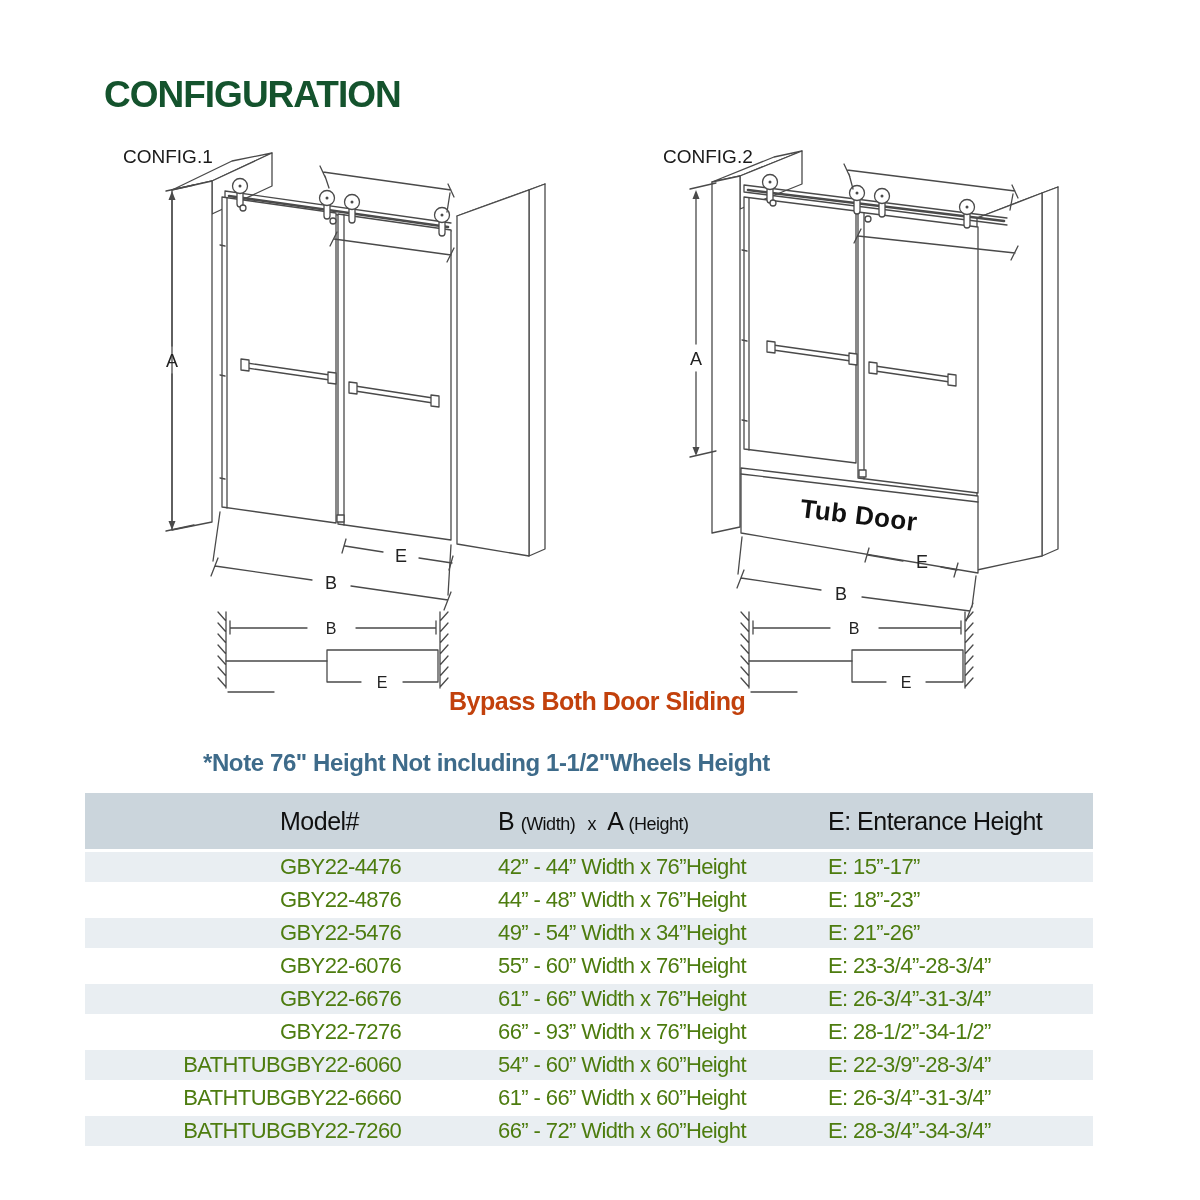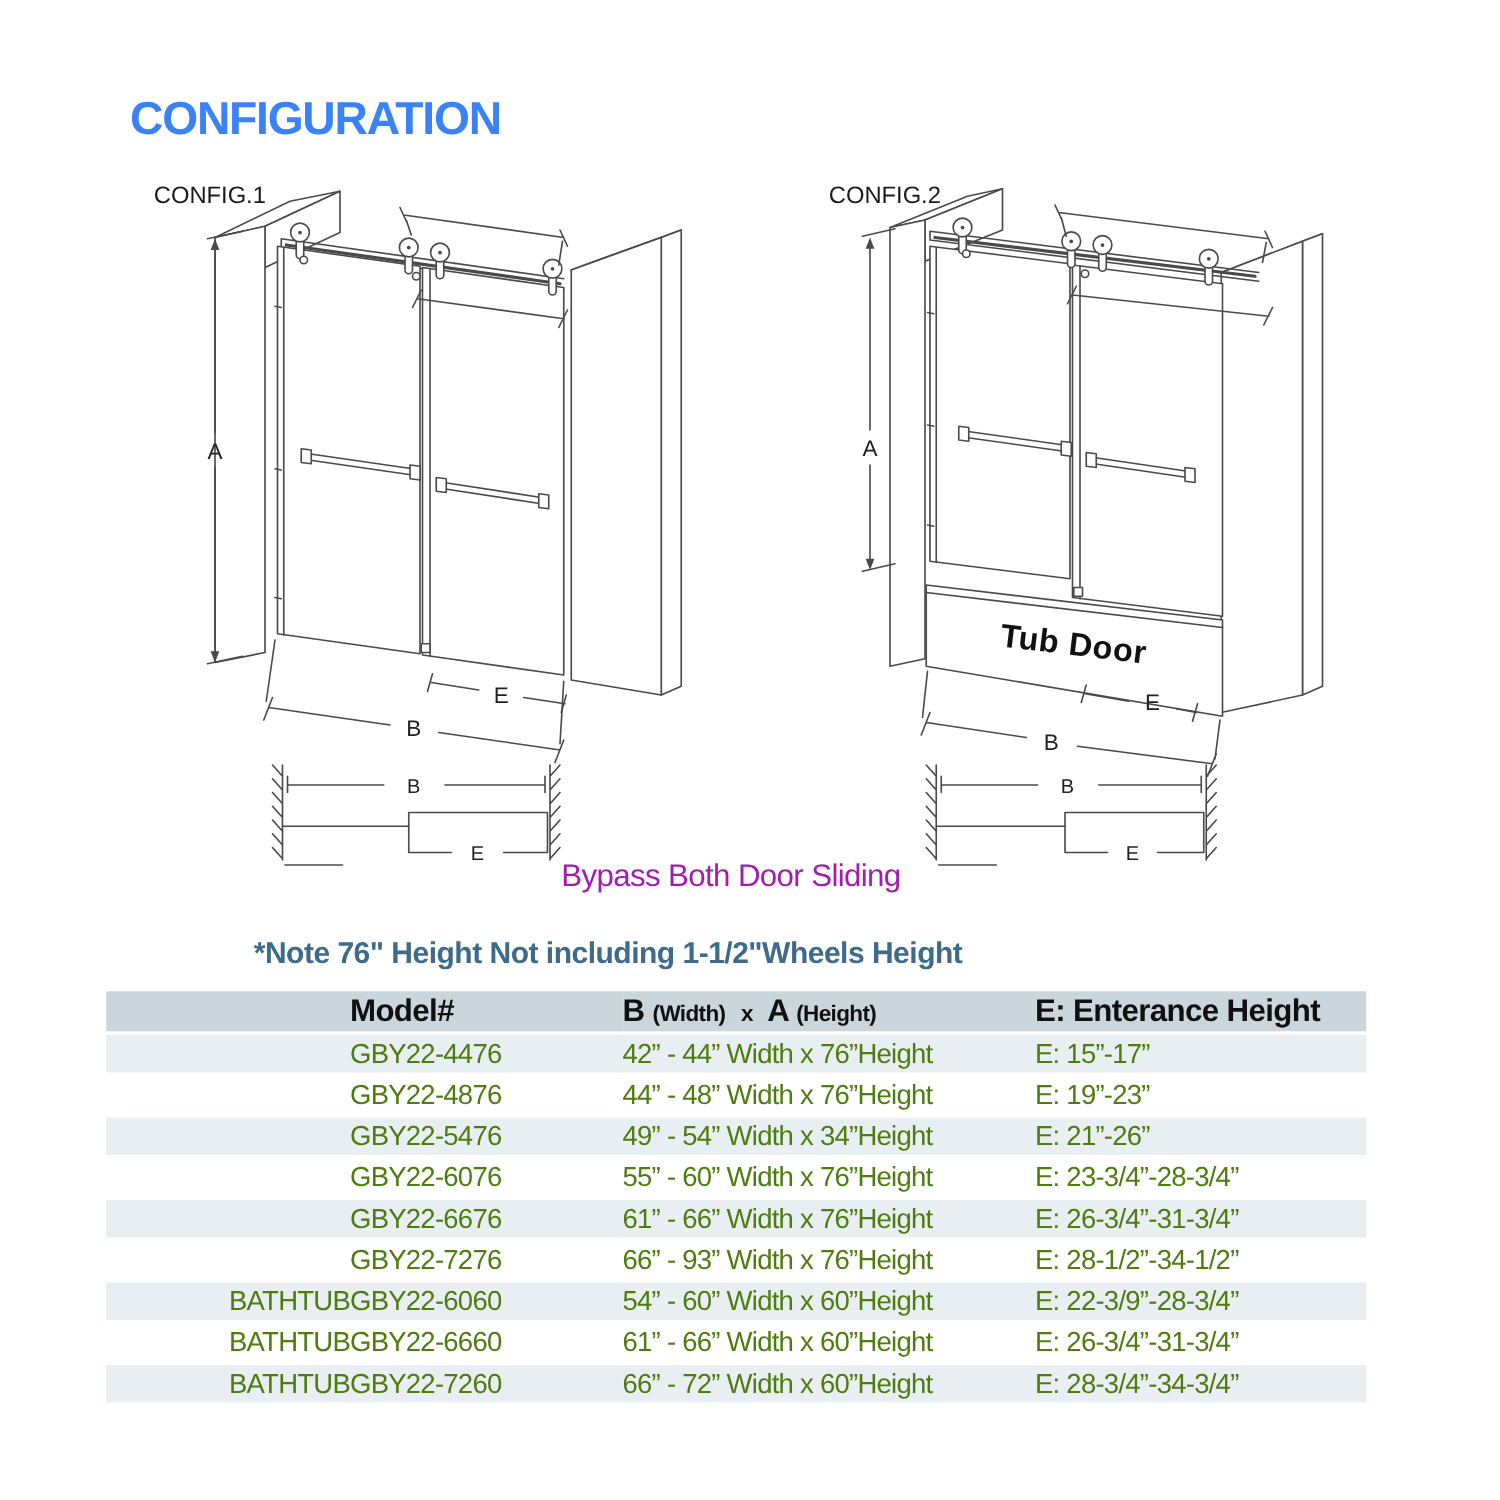--- a/index.html
+++ b/index.html
@@ -1,40 +1,40 @@
 <!DOCTYPE html>
 <html><head>
 <meta charset="utf-8">
 <style>
   html,body{margin:0;padding:0;background:#fff;}
   .page{position:relative;width:1200px;height:1200px;background:#ffffff;
         font-family:"Liberation Sans",sans-serif;overflow:hidden;color:#1a1a1a;}
   .page-title{position:absolute;left:104px;top:74px;font-size:37px;font-weight:700;
-        letter-spacing:-1px;color:#3b82f6;}
+        letter-spacing:-1px;color:#14532d;}
   .config-label{position:absolute;font-size:19px;color:#1a1a1a;letter-spacing:0;text-align:right;}
   #cfg1-label{left:123px;top:146px;}
   #cfg2-label{left:663px;top:146px;}
-  .caption{position:absolute;left:449px;top:687px;font-size:25px;font-weight:400;
-        letter-spacing:-0.5px;color:#a21caf;}
+  .caption{position:absolute;left:449px;top:687px;font-size:25px;font-weight:700;
+        letter-spacing:-0.5px;color:#c2410c;}
   .note{position:absolute;left:203px;top:749px;font-size:24px;font-weight:700;
         letter-spacing:-0.4px;color:#3e6b8a;}
   svg.diagram{position:absolute;left:0;top:0;}
   .ln{fill:none;stroke:#4a4a4a;stroke-width:1.3;stroke-linejoin:round;stroke-linecap:round;}
   .thick{stroke-width:2.6;}
   .fw{fill:#ffffff;stroke:#4a4a4a;stroke-width:1.3;stroke-linejoin:round;}
   .dk{fill:#4a4a4a;stroke:none;}
   .dim-text{font-family:"Liberation Sans",sans-serif;font-size:18px;fill:#222;text-anchor:middle;}
   .plan-text{font-family:"Liberation Sans",sans-serif;font-size:16px;fill:#222;text-anchor:middle;}
   .tub-text{font-family:"Liberation Sans",sans-serif;font-size:26px;font-weight:700;
         letter-spacing:0.5px;fill:#111;text-anchor:middle;}
   table.spec{position:absolute;left:85px;top:790px;width:1008px;
         border-collapse:separate;border-spacing:0 3px;table-layout:fixed;}
   table.spec th,table.spec td{padding:0;white-space:nowrap;overflow:hidden;}
   table.spec thead tr{background:#cbd5dc;}
-  table.spec thead th{height:32px;font-weight:700;font-size:25px;color:#101010;
+  table.spec thead th{height:56px;font-weight:400;font-size:25px;color:#101010;
         letter-spacing:-0.5px;text-align:left;vertical-align:middle;margin-left:16px;}
   table.spec tbody tr{height:30px;}
   table.spec tbody tr:nth-child(odd){background:#e9eef2;}
   table.spec tbody tr:nth-child(even){background:#ffffff;}
   table.spec td{font-size:22px;color:#4d7c0f;letter-spacing:-0.6px;vertical-align:middle;}
   .col-prefix{width:195px;}
   .col-model{width:218px;}
   .col-size{width:330px;}
   .col-entrance{width:265px;}
   td.prefix{text-align:right;padding-right:16px;font-size:20px;}
@@ -265,21 +265,21 @@
       <tr>
         <td class="prefix"></td>
         <td class="model">GBY22-4476</td>
         <td class="size">42” - 44” Width x 76”Height</td>
         <td class="entrance">E: 15”-17”</td>
       </tr>
       <tr>
         <td class="prefix"></td>
         <td class="model">GBY22-4876</td>
         <td class="size">44” - 48” Width x 76”Height</td>
-        <td class="entrance">E: 19”-23”</td>
+        <td class="entrance">E: 18”-23”</td>
       </tr>
       <tr>
         <td class="prefix"></td>
         <td class="model">GBY22-5476</td>
         <td class="size">49” - 54” Width x 34”Height</td>
         <td class="entrance">E: 21”-26”</td>
       </tr>
       <tr>
         <td class="prefix"></td>
         <td class="model">GBY22-6076</td>

